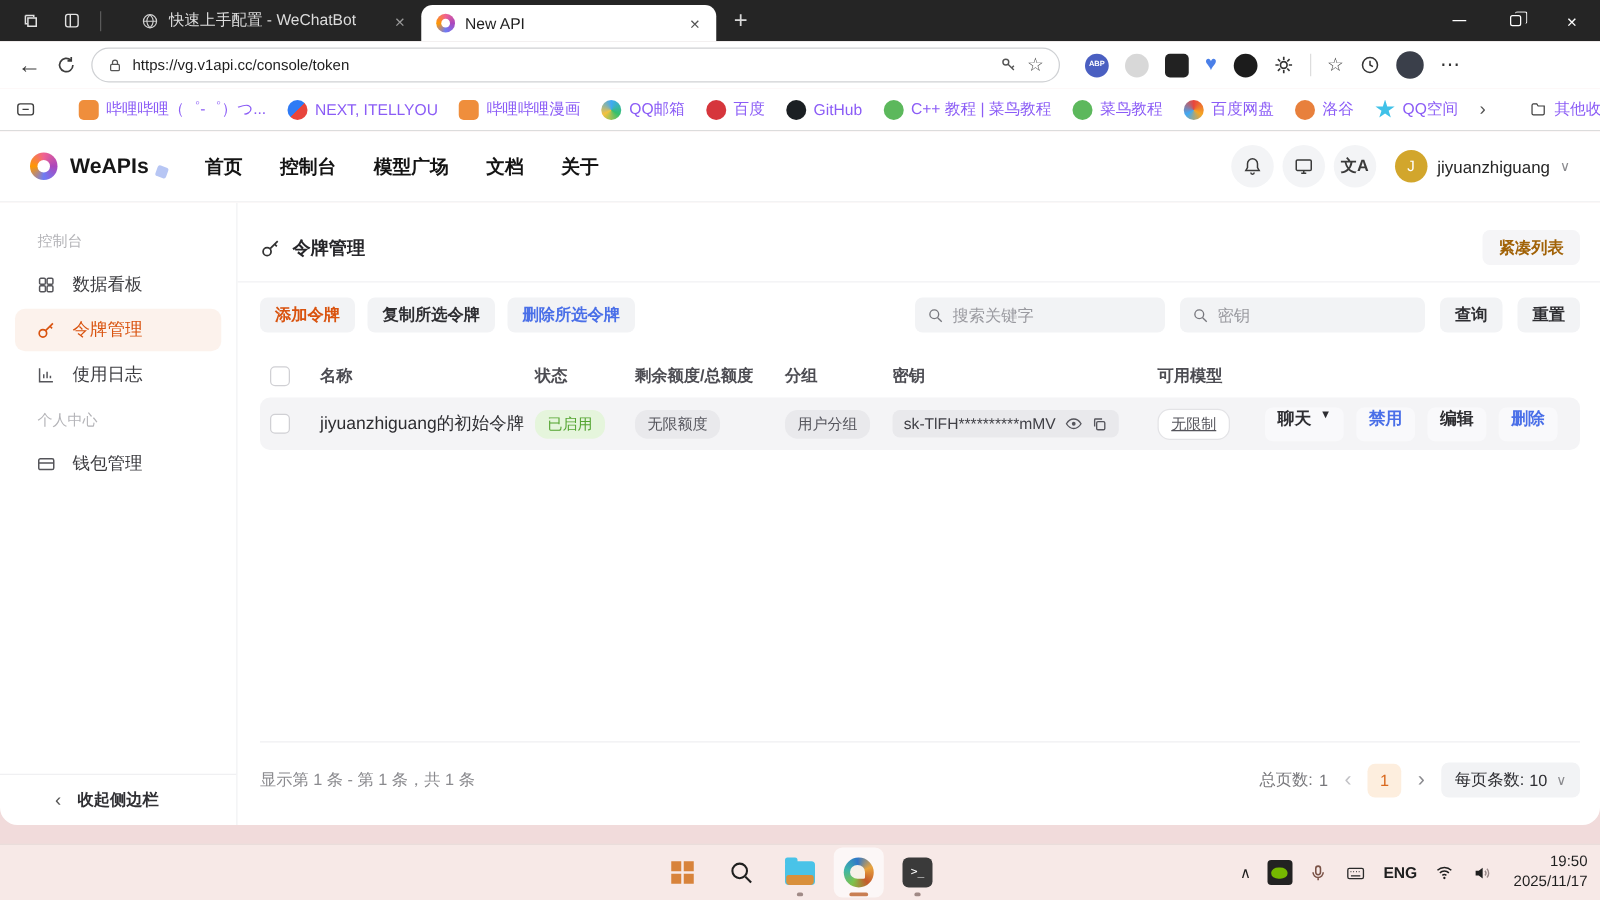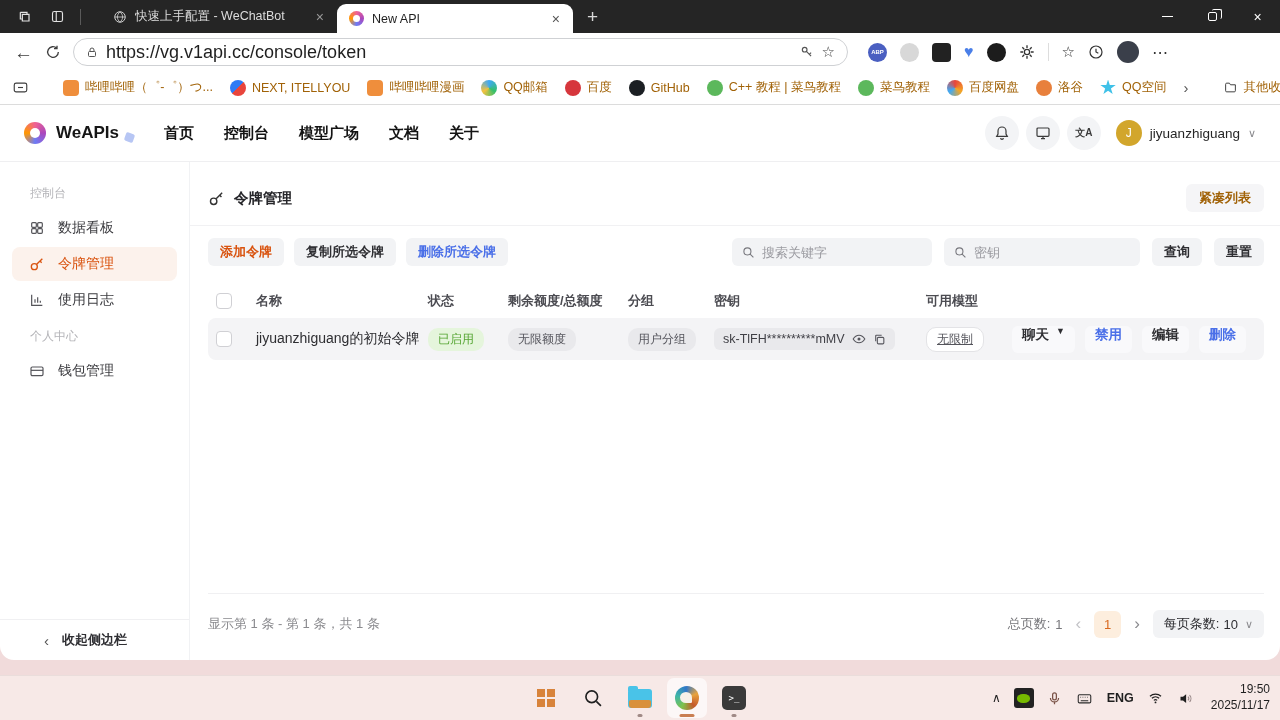--- a/index.html
+++ b/index.html
@@ -21,28 +21,28 @@
   .win-controls { margin-left:auto; display:flex; height:100%; }
   .wc { width:45px; height:100%; display:flex; align-items:center; justify-content:center; color:#fff; font-size:14px; }
   .min-bar { width:11px; height:1.5px; background:#fff; }
   .restore-sq { width:9px; height:9px; border:1.2px solid #fff; border-radius:2px; position:relative; }
   .restore-sq::before { content:""; position:absolute; top:-4px; left:3px; width:9px; height:9px; border-top:1.2px solid #fff; border-right:1.2px solid #fff; border-radius:2px; }
 
   
   .toolbar { position:absolute; top:33px; left:0; right:0; height:38px; background:#fff; display:flex; align-items:center; padding:0 14px; gap:12px; }
   .nav-glyph { font-size:19px; color:#3d3d3d; line-height:1; }
   .urlbar { width:775px; height:28px; border:1px solid #cfd1d4; border-radius:15px; background:#fff; display:flex; align-items:center; gap:8px; padding:0 12px; }
-  .urlbar .url-text { flex:1; font-size:18px; color:#1f1f1f; }
+  .urlbar .url-text { flex:1; font-size:12px; color:#1f1f1f; }
   .ext-row { display:flex; align-items:center; gap:13px; margin-left:8px; }
   .ext-circle { width:19px; height:19px; border-radius:50%; display:flex; align-items:center; justify-content:center; font-size:6px; font-weight:bold; color:#fff; }
   .ext-div { width:1px; height:18px; background:#ddd; }
 
   
   .bookmarks { position:absolute; top:71px; left:0; right:0; height:34px; background:#fff; border-bottom:1px solid #dcdcdc; display:flex; align-items:center; padding:0 12px; gap:17px; }
-  .bm { display:flex; align-items:center; gap:6px; font-size:12.5px; color:#a16207; white-space:nowrap; }
+  .bm { display:flex; align-items:center; gap:6px; font-size:12.5px; color:#8b5cf6; white-space:nowrap; }
   .bm-ico { width:16px; height:16px; border-radius:4px; display:flex; align-items:center; justify-content:center; font-size:9px; color:#fff; flex:none; }
   .bm-div { width:1px; height:18px; background:#e0e0e0; }
 
   
   .page { position:absolute; top:105px; left:0; width:1280px; height:570px; background:#f1dbdb; }
   .app-header { height:57px; background:#fff; border-bottom:1px solid #efeff1; display:flex; align-items:center; padding:0 24px; }
   .brand-name { font-size:17px; font-weight:bold; color:#161616; margin-left:10px; }
   .brand-badge { width:9px; height:9px; background:#b7c6f4; border-radius:2px; transform:rotate(20deg); margin:8px 0 0 6px; }
   .donut { border-radius:50%; background:conic-gradient(#f06292,#ab47bc,#6d7cf5,#ff9800,#f06292); position:relative; flex:none; }
   .donut::after { content:""; position:absolute; inset:26%; background:#fff; border-radius:50%; }
@@ -302,21 +302,21 @@
               <path d="M12 3a6 6 0 0 0-6 6v4.5L4 17h16l-2-3.5V9a6 6 0 0 0-6-6z" fill="none" stroke="#3a3a3a" stroke-width="1.8"></path>
               <path d="M10 19.5a2 2 0 0 0 4 0" fill="none" stroke="#3a3a3a" stroke-width="1.8"></path>
             </svg>
           </span>
         <span class="hdr-circle">
             <svg width="16" height="16" viewBox="0 0 24 24">
               <rect x="3" y="4.5" width="18" height="12.5" rx="1.5" fill="none" stroke="#3a3a3a" stroke-width="1.8"></rect>
               <path d="M9 20.5h6M12 17v3.5" stroke="#3a3a3a" stroke-width="1.8"></path>
             </svg>
           </span>
-        <span class="hdr-circle" style="font-size:10px;font-weight:bold;color:#3a3a3a;">文A</span>
+        <span class="hdr-circle" style="font-size:13px;font-weight:bold;color:#3a3a3a;">文A</span>
         <div class="user-chip">
           <span class="avatar">J</span>
           <span class="user-name">jiyuanzhiguang</span>
           <span class="chev">∨</span>
         </div>
       </div>
     </div>
 
     <div class="panel">
 

